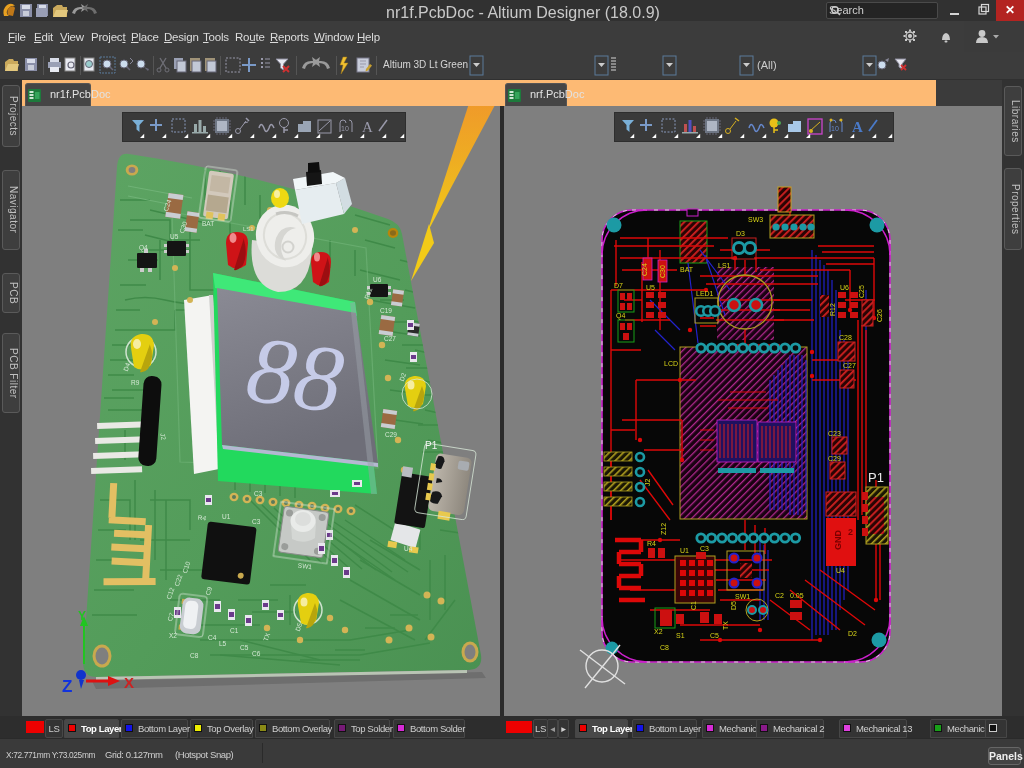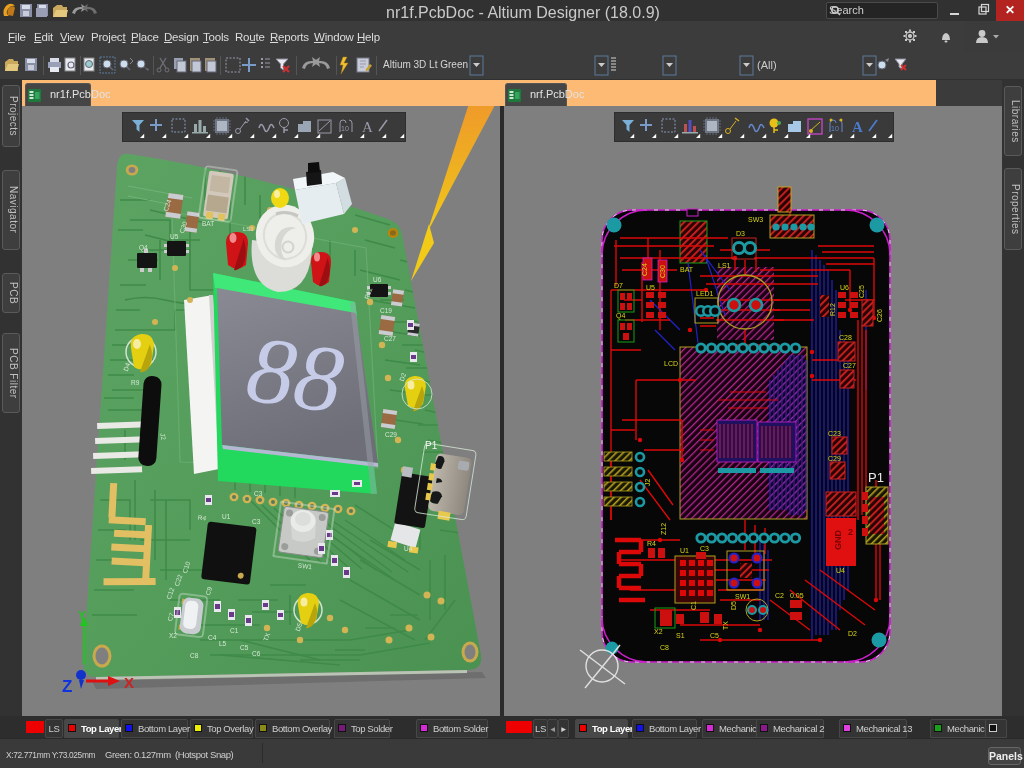--- a/index.html
+++ b/index.html
@@ -1014,36 +1014,36 @@
 </svg>
 </div>
 <div id="layerL">
  <div style="position:absolute;left:26px;top:5px;width:18px;height:12px;background:#ee0000"></div>
  <div class="ltab" style="left:45px;width:18px;padding:0;text-align:center;border-radius:2px">LS</div>
  <div class="ltab" style="left:64px;width:55px;background:#484848;color:#fff;font-weight:bold"><span class="lsq" style="background:#ee0000"></span>Top Layer</div>
  <div class="ltab" style="left:121px;width:67px"><span class="lsq" style="background:#1212e8"></span>Bottom Layer</div>
  <div class="ltab" style="left:190px;width:63px"><span class="lsq" style="background:#eeee00"></span>Top Overlay</div>
  <div class="ltab" style="left:255px;width:75px"><span class="lsq" style="background:#8a8a16"></span>Bottom Overlay</div>
  <div class="ltab" style="left:334px;width:56px"><span class="lsq" style="background:#771a77"></span>Top Solder</div>
- <div class="ltab" style="left:416px;width:72px"><span class="lsq" style="background:#d62ad6"></span>Bottom Solder</div>
+ <div class="ltab" style="left:393px;width:72px"><span class="lsq" style="background:#d62ad6"></span>Bottom Solder</div>
 </div>
 <div id="layerR">
  <div style="position:absolute;left:4px;top:5px;width:26px;height:12px;background:#ee0000"></div>
  <div class="ltab" style="left:31px;width:15px;padding:0;text-align:center;border-radius:2px">LS</div>
  <div class="ltab" style="left:45px;width:11px;padding:0;border-radius:2px;text-align:center;color:#999">◂</div>
  <div class="ltab" style="left:56px;width:11px;padding:0;border-radius:2px;text-align:center">▸</div>
  <div class="ltab" style="left:73px;width:53px;background:#484848;color:#fff;font-weight:bold"><span class="lsq" style="background:#ee0000"></span>Top Layer</div>
  <div class="ltab" style="left:130px;width:65px"><span class="lsq" style="background:#1212e8"></span>Bottom Layer</div>
  <div class="ltab" style="left:200px;width:62px"><span class="lsq" style="background:#d62ad6"></span>Mechanical 1</div>
  <div class="ltab" style="left:254px;width:68px"><span class="lsq" style="background:#8a1a8a"></span>Mechanical 2</div>
  <div class="ltab" style="left:337px;width:68px"><span class="lsq" style="background:#e040e0"></span>Mechanical 13</div>
  <div class="ltab" style="left:428px;width:71px"><span class="lsq" style="background:#18a018"></span>Mechanical 15</div>
  <div class="ltab" style="left:483px;width:18px">
       <span class="lsq" style="background:#111;border-color:#ccc"></span>
     </div>
 </div>
 <div id="statusbar">
  <span style="left:6px;transform:scaleX(.88);transform-origin:0 50%">X:72.771mm Y:73.025mm</span>
- <span style="left:105px">Green: 0.127mm</span>
+ <span style="left:105px">Grid: 0.127mm</span>
  <span style="left:175px">(Hotspot Snap)</span>
  <div style="position:absolute;left:262px;top:4px;width:1px;height:20px;background:#2a2a2a"></div>
  <div id="panels">Panels</div>
 </div>
 
 </body></html>

